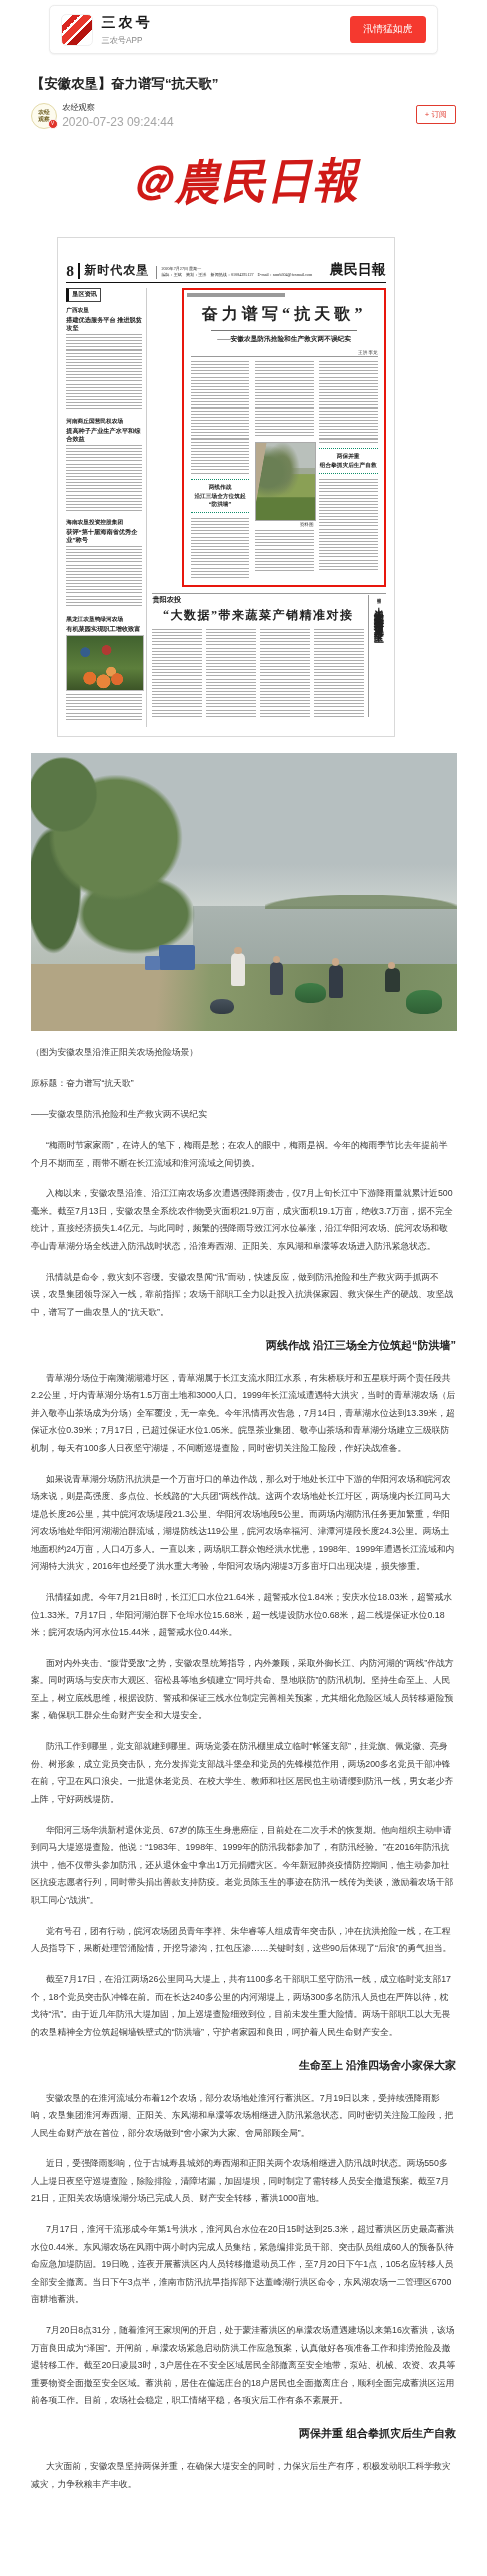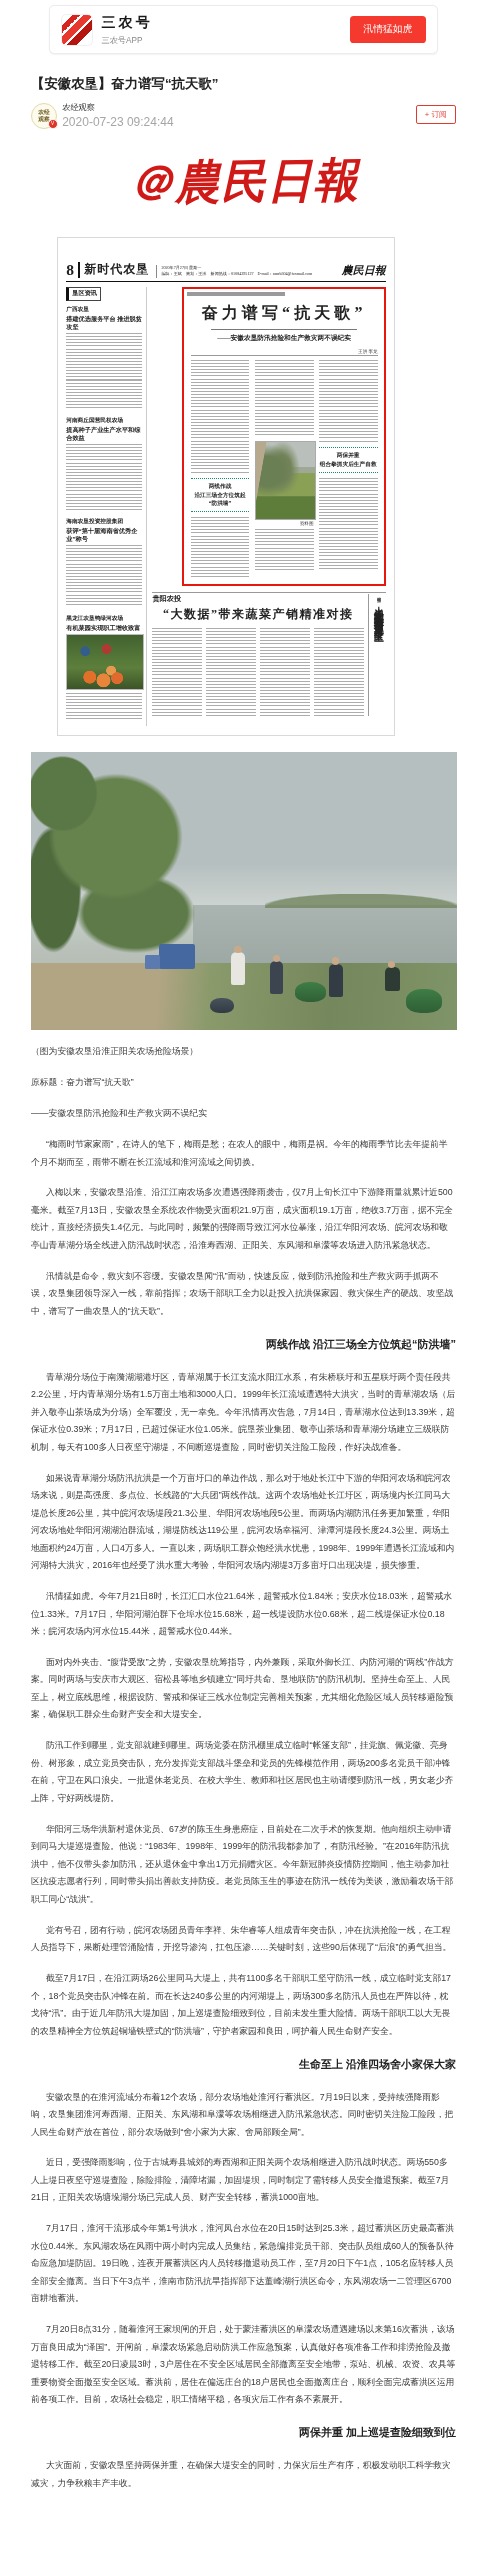--- a/index.html
+++ b/index.html
@@ -39,21 +39,21 @@
     color:#cf1a17;font-size:45px;letter-spacing:1px;transform:scaleY(1.05) rotate(-1deg);}
 
   
   .np{width:338px;margin:7.2px 0 15.5px 57px;border:0.5px solid #d9d9d9;background:#fff;padding:23px 8.2px 9.3px 8.2px;
     font-family:"Liberation Serif","DejaVu Serif",serif;color:#222;box-sizing:border-box;}
   .np-header{display:flex;align-items:flex-end;border-bottom:1px solid #111;padding-bottom:3.1px;}
   .np-pageno{font-size:15.5px;font-weight:bold;border-right:2.6px solid #111;padding-right:4.1px;line-height:15.5px;}
   .np-section{font-size:12px;font-weight:bold;letter-spacing:1px;margin-left:4.1px;}
   .np-meta{margin-left:7.2px;border-left:1.5px solid #888;padding-left:4.1px;flex:1;}
   .np-meta div{font-size:4.1px;color:#222;line-height:6.2px;white-space:nowrap;}
-  .np-mast{font-size:11px;font-style:italic;font-weight:bold;color:#1a1a1a;margin-left:5.2px;white-space:nowrap;}
+  .np-mast{font-size:14px;font-weight:bold;color:#1a1a1a;margin-left:5.2px;white-space:nowrap;}
   .np-body{display:grid;grid-template-columns:81px 1fr;gap:5.2px;margin-top:5.2px;}
   .np-side{border-right:0.5px solid #ccc;padding-right:4.1px;}
   .np-side-head{border:0.5px solid #444;border-left:3.1px solid #111;font-size:6.2px;font-weight:bold;
     padding:1.5px 3.1px;margin-bottom:5.2px;display:inline-block;}
   .np-item{margin-bottom:7.2px;}
   .np-item .pre{font-size:5.7px;font-weight:bold;margin-bottom:1px;}
   .np-item .ttl{font-size:6.2px;font-weight:bold;line-height:7.7px;margin-bottom:2.6px;}
   .greek{background-image:repeating-linear-gradient(to bottom,#6a6a6a 0,#6a6a6a 1px,transparent 1px,transparent 3.1px);opacity:.55;}
   .tomato-photo{width:100%;height:54px;border:0.5px solid #bbb;margin:2.1px 0 3.1px 0;
     background:
@@ -288,18 +288,18 @@
       <p class="body-p">面对内外夹击、“腹背受敌”之势，安徽农垦统筹指导，内外兼顾，采取外御长江、内防河湖的“两线”作战方案。同时两场与安庆市大观区、宿松县等地乡镇建立“同圩共命、垦地联防”的防汛机制。坚持生命至上、人民至上，树立底线思维，根据设防、警戒和保证三线水位制定完善相关预案，尤其细化危险区域人员转移避险预案，确保职工群众生命财产安全和大堤安全。</p>
       <p class="body-p">防汛工作到哪里，党支部就建到哪里。两场党委在防汛棚里成立临时“帐篷支部”，挂党旗、佩党徽、亮身份、树形象，成立党员突击队，充分发挥党支部战斗堡垒和党员的先锋模范作用，两场200多名党员干部冲锋在前，守卫在风口浪尖。一批退休老党员、在校大学生、教师和社区居民也主动请缨到防汛一线，男女老少齐上阵，守好两线堤防。</p>
       <p class="body-p">华阳河三场华洪新村退休党员、67岁的陈玉生身患癌症，目前处在二次手术的恢复期。他向组织主动申请到同马大堤巡堤查险。他说：“1983年、1998年、1999年的防汛我都参加了，有防汛经验。”在2016年防汛抗洪中，他不仅带头参加防汛，还从退休金中拿出1万元捐赠灾区。今年新冠肺炎疫情防控期间，他主动参加社区抗疫志愿者行列，同时带头捐出善款支持防疫。老党员陈玉生的事迹在防汛一线传为美谈，激励着农场干部职工同心“战洪”。</p>
       <p class="body-p">党有号召，团有行动，皖河农场团员青年李祥、朱华睿等人组成青年突击队，冲在抗洪抢险一线，在工程人员指导下，果断处理管涌险情，开挖导渗沟，扛包压渗……关键时刻，这些90后体现了“后浪”的勇气担当。</p>
       <p class="body-p">截至7月17日，在沿江两场26公里同马大堤上，共有1100多名干部职工坚守防汛一线，成立临时党支部17个，18个党员突击队冲锋在前。而在长达240多公里的内河湖堤上，两场300多名防汛人员也在严阵以待，枕戈待“汛”。由于近几年防汛大堤加固，加上巡堤查险细致到位，目前未发生重大险情。两场干部职工以大无畏的农垦精神全方位筑起铜墙铁壁式的“防洪墙”，守护者家园和良田，呵护着人民生命财产安全。</p>
       <h3>生命至上 沿淮四场舍小家保大家</h3>
       <p class="body-p">安徽农垦的在淮河流域分布着12个农场，部分农场地处淮河行蓄洪区。7月19日以来，受持续强降雨影响，农垦集团淮河寿西湖、正阳关、东风湖和阜濛等农场相继进入防汛紧急状态。同时密切关注险工险段，把人民生命财产放在首位，部分农场做到“舍小家为大家、舍局部顾全局”。</p>
       <p class="body-p">近日，受强降雨影响，位于古城寿县城郊的寿西湖和正阳关两个农场相继进入防汛战时状态。两场550多人上堤日夜坚守巡堤查险，除险排险，清障堵漏，加固堤坝，同时制定了需转移人员安全撤退预案。截至7月21日，正阳关农场塘垛湖分场已完成人员、财产安全转移，蓄洪1000亩地。</p>
       <p class="body-p">7月17日，淮河干流形成今年第1号洪水，淮河凤台水位在20日15时达到25.3米，超过蓄洪区历史最高蓄洪水位0.44米。东风湖农场在风雨中两小时内完成人员集结，紧急编排党员干部、突击队员组成60人的预备队待命应急加堤防固。19日晚，连夜开展蓄洪区内人员转移撤退动员工作，至7月20日下午1点，105名应转移人员全部安全撤离。当日下午3点半，淮南市防汛抗旱指挥部下达董峰湖行洪区命令，东风湖农场一二管理区6700亩耕地蓄洪。</p>
       <p class="body-p">7月20日8点31分，随着淮河王家坝闸的开启，处于蒙洼蓄洪区的阜濛农场遭遇建场以来第16次蓄洪，该场万亩良田成为“泽国”。开闸前，阜濛农场紧急启动防洪工作应急预案，认真做好各项准备工作和排涝抢险及撤退转移工作。截至20日凌晨3时，3户居住在不安全区域居民全部撤离至安全地带，泵站、机械、农资、农具等重要物资全面撤至安全区域。蓄洪前，居住在偏远庄台的18户居民也全面撤离庄台，顺利全面完成蓄洪区运用前各项工作。目前，农场社会稳定，职工情绪平稳，各项灾后工作有条不紊展开。</p>
-      <h3>两保并重  加上巡堤查险细致到位</h3>
+      <h3>两保并重  组合拳抓灾后生产自救</h3>
       <p class="body-p">大灾面前，安徽农垦坚持两保并重，在确保大堤安全的同时，力保灾后生产有序，积极发动职工科学救灾减灾，力争秋粮丰产丰收。</p>
     </div>
 
 </div>
 
 
 </body></html>

